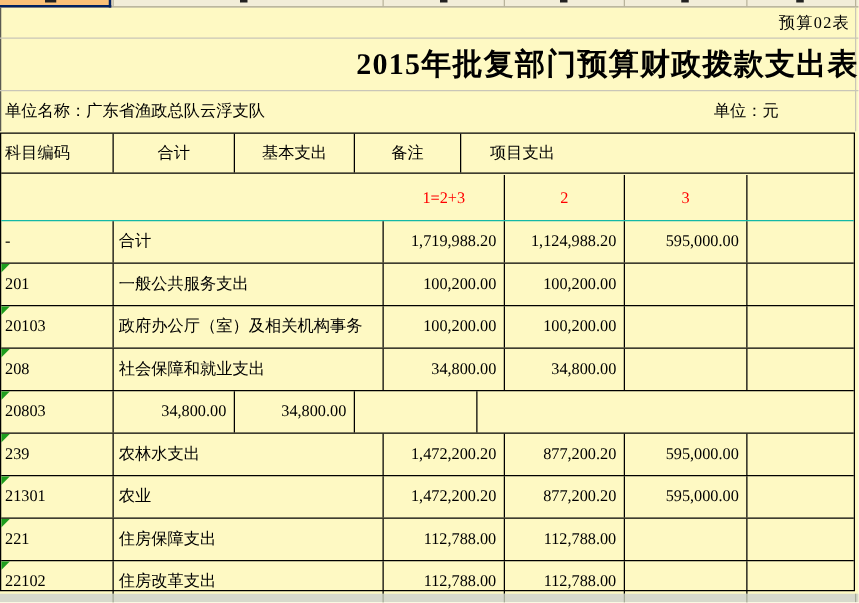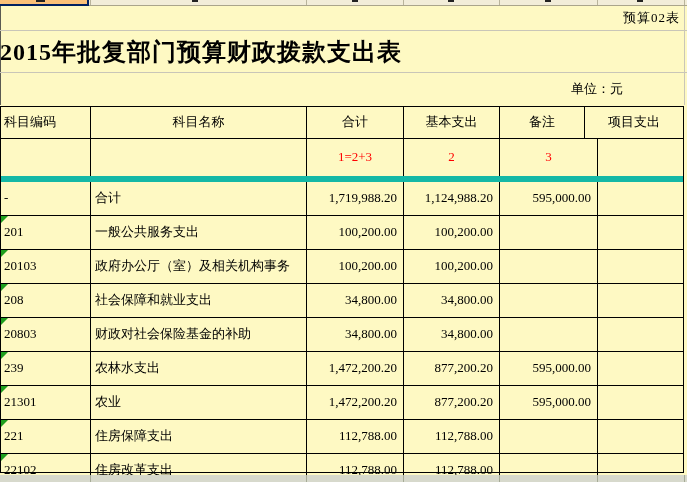--- a/index.html
+++ b/index.html
@@ -14,35 +14,35 @@
              border-right:2px solid #002060;border-bottom:2px solid #002060;}
   #strip-bottom{position:absolute;top:5px;left:89px;width:598px;height:1px;background:#AAA58C;}
 
   
   .hline{position:absolute;left:0;width:687px;height:1px;background:#C9C6B8;}
   #left-edge{position:absolute;left:0;top:6px;width:1px;height:99px;background:#5a5a52;}
   #right-edge{position:absolute;left:684px;top:6px;width:1px;height:99px;background:#C9C6B8;}
 
   #corner-label{position:absolute;top:9px;right:7px;font-size:13px;letter-spacing:1px;}
   #title{position:absolute;top:31px;left:0;width:687px;height:41px;line-height:42px;
-         text-align:left;font-size:24px;font-weight:bold;letter-spacing:1px;}
+         text-align:right;font-size:24px;font-weight:bold;letter-spacing:1px;}
   #unit-row{position:absolute;top:73px;left:0;width:687px;height:31px;line-height:31px;font-size:13px;}
   #unit-name-wrap{position:absolute;left:4px;top:0;}
   #unit-currency{position:absolute;right:64px;top:0;}
 
   
   #tbl{position:absolute;top:106px;left:0;width:682px;height:365px;border:1px solid #000;}
   .trow{display:flex;width:682px;}
   .trow .c{box-sizing:border-box;border-right:1px solid #000;overflow:hidden;white-space:nowrap;}
   .trow .c:last-child{border-right:none;}
   .c0{width:90px;} .c1{width:216px;} .c2{width:97px;} .c3{width:96px;} .c4{width:98px;} .c5{width:85px;}
   .hdr1{height:31px;line-height:30px;border-bottom:1px solid #000;font-size:13px;}
   .hdr1 .c{text-align:center;}
   .hdr1 .c0{text-align:left;padding-left:3px;}
-  .hdr2{height:37px;line-height:36px;border-bottom:6px solid #14b8a6;font-size:13px;color:#FF0000;}
+  .hdr2{height:37px;line-height:36px;border-bottom:1px solid #14b8a6;font-size:13px;color:#FF0000;align-items:center;}
   .hdr2 .c{text-align:center;}
   .drow{height:33px;line-height:32px;border-bottom:1px solid #000;font-size:13px;}
   .drow:last-child{border-bottom:none;}
   .drow .c0{padding-left:3px;position:relative;}
   .drow .c1{padding-left:4px;}
   .num{text-align:right;padding-right:6px;}
   .flag{position:absolute;left:0;top:0;width:0;height:0;
         border-top:7px solid #1E9E1E;border-right:7px solid transparent;}
 
   
@@ -75,28 +75,28 @@
   <div id="left-edge"></div>
   <div id="right-edge"></div>
   <div class="hline" style="top:30px"></div>
   <div class="hline" style="top:72px"></div>
 
   <div id="corner-label">预算02表</div>
 
   <div id="title">2015年批复部门预算财政拨款支出表</div>
 
   <div id="unit-row">
+    <div id="unit-name-wrap"><span>单位名称：</span><span>广东省渔政总队云浮支队</span></div>
     <div id="unit-currency">单位：元</div>
   </div>
 
   <div id="tbl">
 
     <div class="trow hdr1">
       <div class="c c0">科目编码</div>
-      <div class="c c1">科目名称</div>
       <div class="c c2">合计</div>
       <div class="c c3">基本支出</div>
       <div class="c c5">备注</div>
       <div class="c c4">项目支出</div>
     </div>
 
     <div class="trow hdr2">
       <div class="c c0"></div>
       <div class="c c1"></div>
       <div class="c c2">1=2+3</div>
@@ -136,21 +136,20 @@
       <div class="c c0"><i class="flag"></i><span>208</span></div>
       <div class="c c1">社会保障和就业支出</div>
       <div class="c c2 num">34,800.00</div>
       <div class="c c3 num">34,800.00</div>
       <div class="c c4 num"></div>
       <div class="c c5"></div>
     </div>
 
     <div class="trow drow">
       <div class="c c0"><i class="flag"></i><span>20803</span></div>
-      <div class="c c1">财政对社会保险基金的补助</div>
       <div class="c c2 num">34,800.00</div>
       <div class="c c3 num">34,800.00</div>
       <div class="c c4 num"></div>
       <div class="c c5"></div>
     </div>
 
     <div class="trow drow">
       <div class="c c0"><i class="flag"></i><span>239</span></div>
       <div class="c c1">农林水支出</div>
       <div class="c c2 num">1,472,200.20</div>

